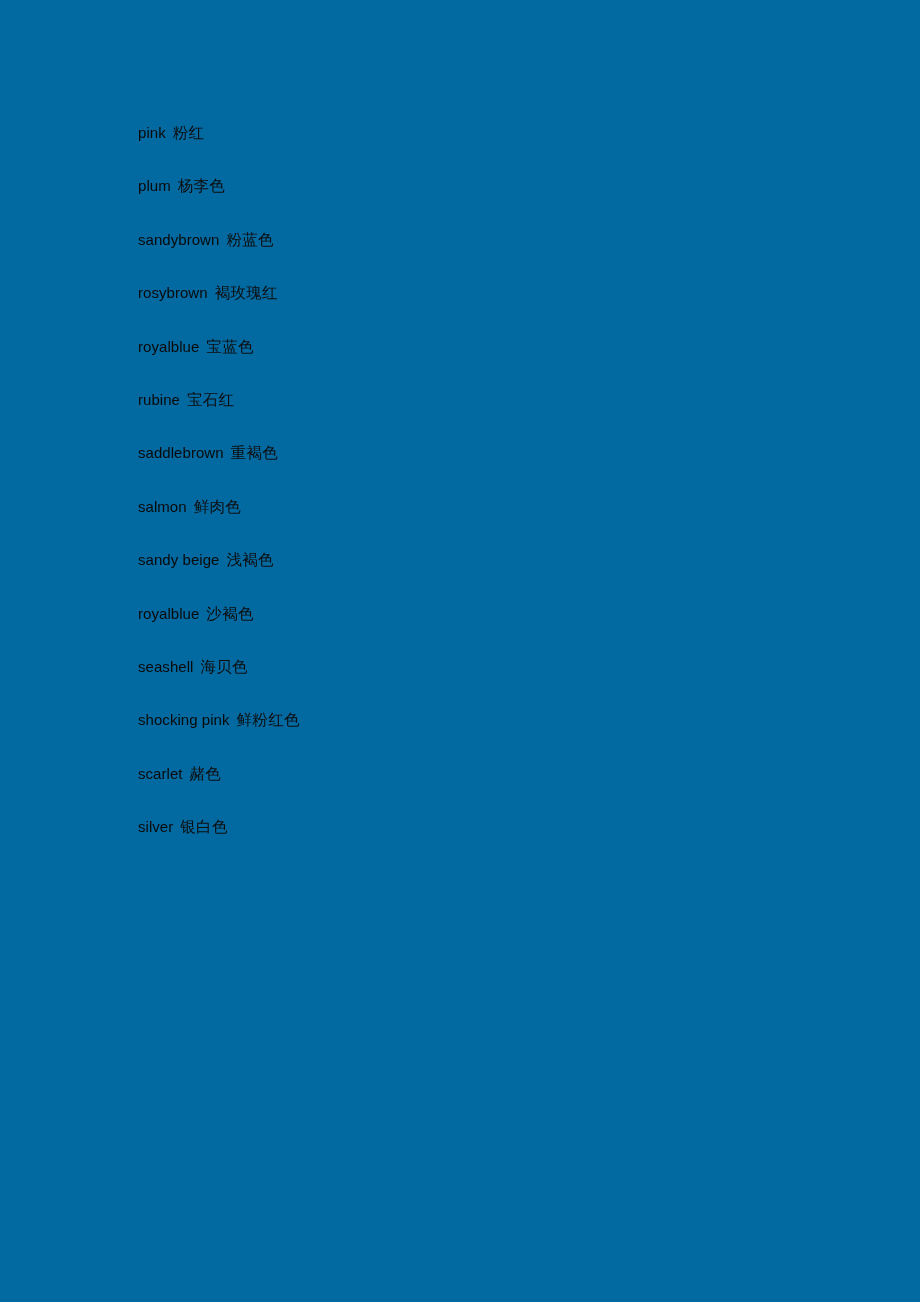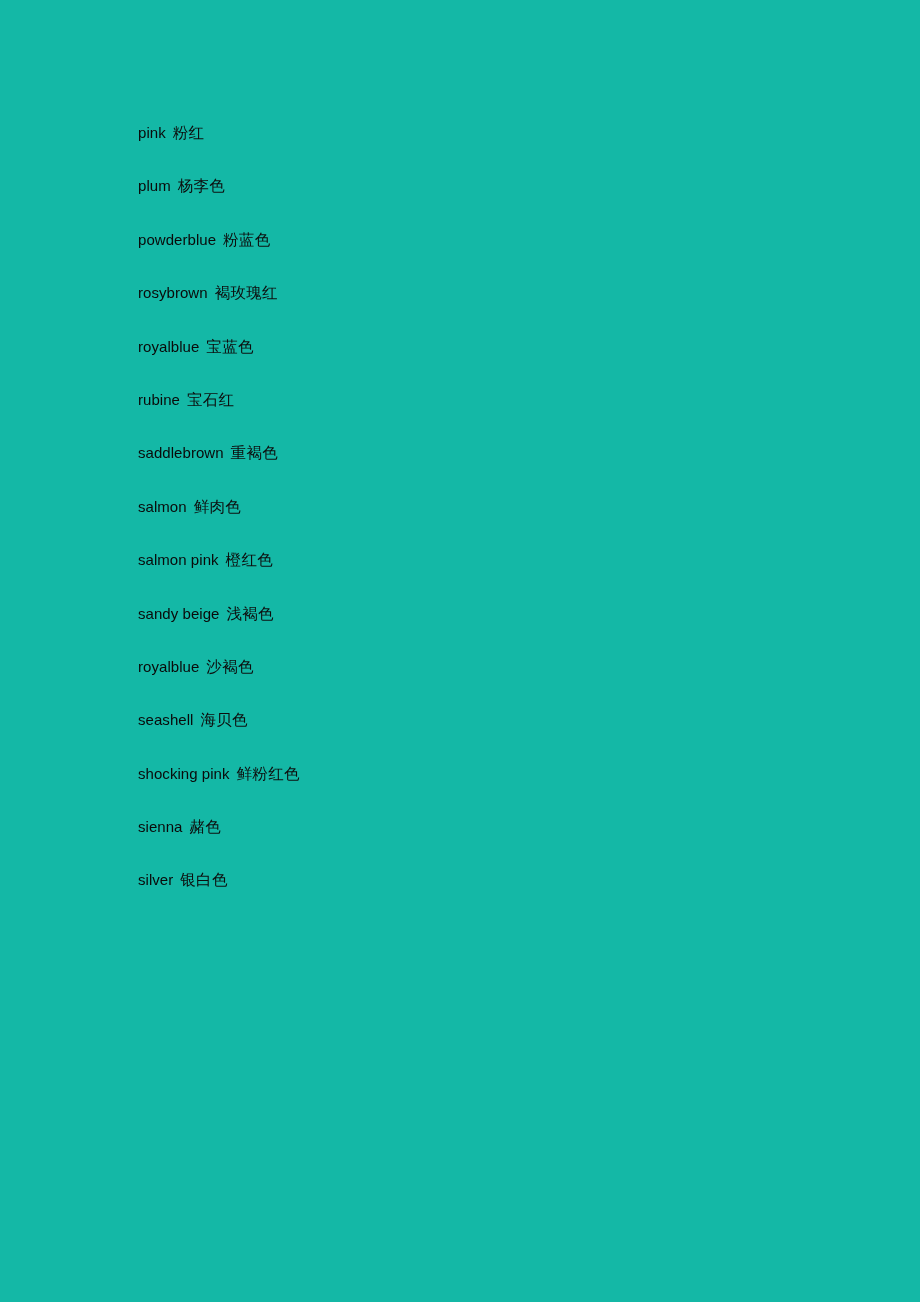--- a/index.html
+++ b/index.html
@@ -12,21 +12,21 @@
     height: 1302px;
     overflow: hidden;
     font-family: "Liberation Sans", "DejaVu Sans", sans-serif;
     color: #000000;
     -webkit-font-smoothing: antialiased;
   }
   .page {
     position: relative;
     width: 920px;
     height: 1302px;
-    background: #14b8a6;
+    background: #0369a1;
     box-sizing: border-box;
   }
   .glossary {
     position: absolute;
     left: 138px;
     top: 106px;
     width: 700px;
   }
   .entry {
     height: 53.4px;
@@ -51,27 +51,26 @@
     color: #0d0d0d;
   }
 </style>
 </head>
 <body>
 
 <div class="page">
   <div class="glossary">
       <div class="entry"><span class="term">pink</span><span class="gap"></span><span class="gloss">粉红</span></div>
       <div class="entry"><span class="term">plum</span><span class="gap"></span><span class="gloss">杨李色</span></div>
-      <div class="entry"><span class="term">powderblue</span><span class="gap"></span><span class="gloss">粉蓝色</span></div>
+      <div class="entry"><span class="term">sandybrown</span><span class="gap"></span><span class="gloss">粉蓝色</span></div>
       <div class="entry"><span class="term">rosybrown</span><span class="gap"></span><span class="gloss">褐玫瑰红</span></div>
       <div class="entry"><span class="term">royalblue</span><span class="gap"></span><span class="gloss">宝蓝色</span></div>
       <div class="entry"><span class="term">rubine</span><span class="gap"></span><span class="gloss">宝石红</span></div>
       <div class="entry"><span class="term">saddlebrown</span><span class="gap"></span><span class="gloss">重褐色</span></div>
       <div class="entry"><span class="term">salmon</span><span class="gap"></span><span class="gloss">鲜肉色</span></div>
-      <div class="entry"><span class="term">salmon pink</span><span class="gap"></span><span class="gloss">橙红色</span></div>
       <div class="entry"><span class="term">sandy beige</span><span class="gap"></span><span class="gloss">浅褐色</span></div>
       <div class="entry"><span class="term">royalblue</span><span class="gap"></span><span class="gloss">沙褐色</span></div>
       <div class="entry"><span class="term">seashell</span><span class="gap"></span><span class="gloss">海贝色</span></div>
       <div class="entry"><span class="term">shocking pink</span><span class="gap"></span><span class="gloss">鲜粉红色</span></div>
-      <div class="entry"><span class="term">sienna</span><span class="gap"></span><span class="gloss">赭色</span></div>
+      <div class="entry"><span class="term">scarlet</span><span class="gap"></span><span class="gloss">赭色</span></div>
       <div class="entry"><span class="term">silver</span><span class="gap"></span><span class="gloss">银白色</span></div>
     </div>
 </div>
 
 </body></html>

